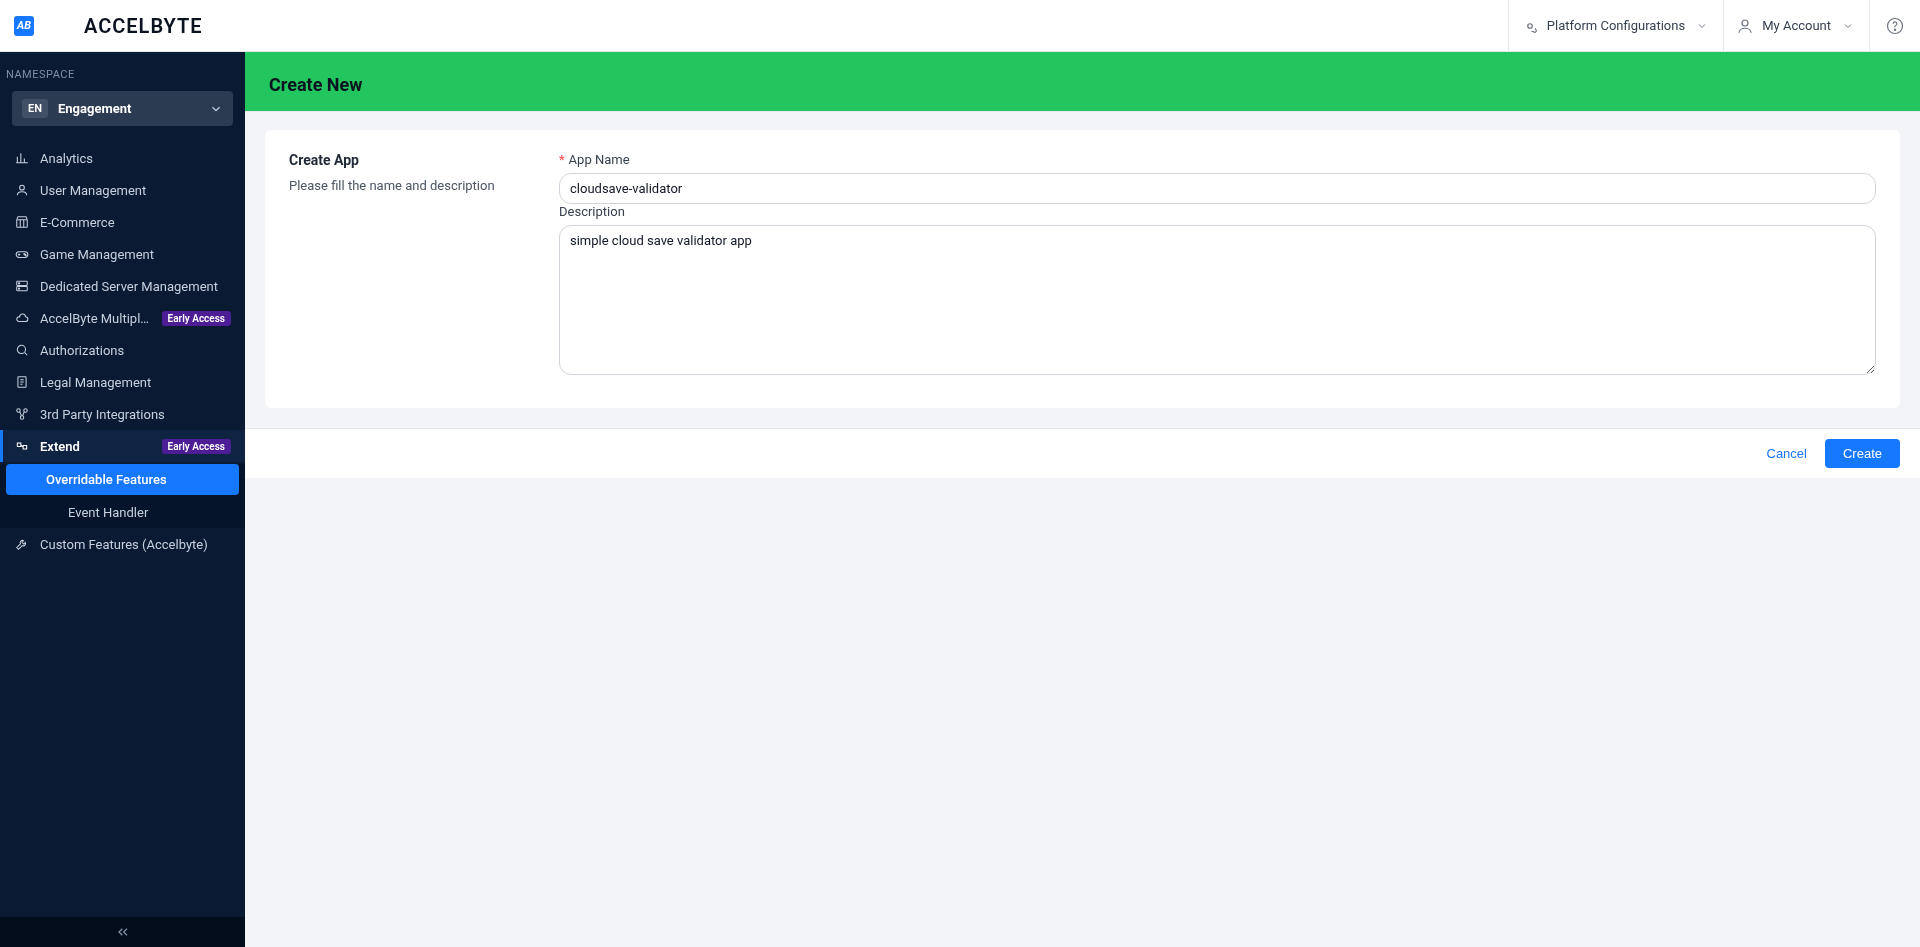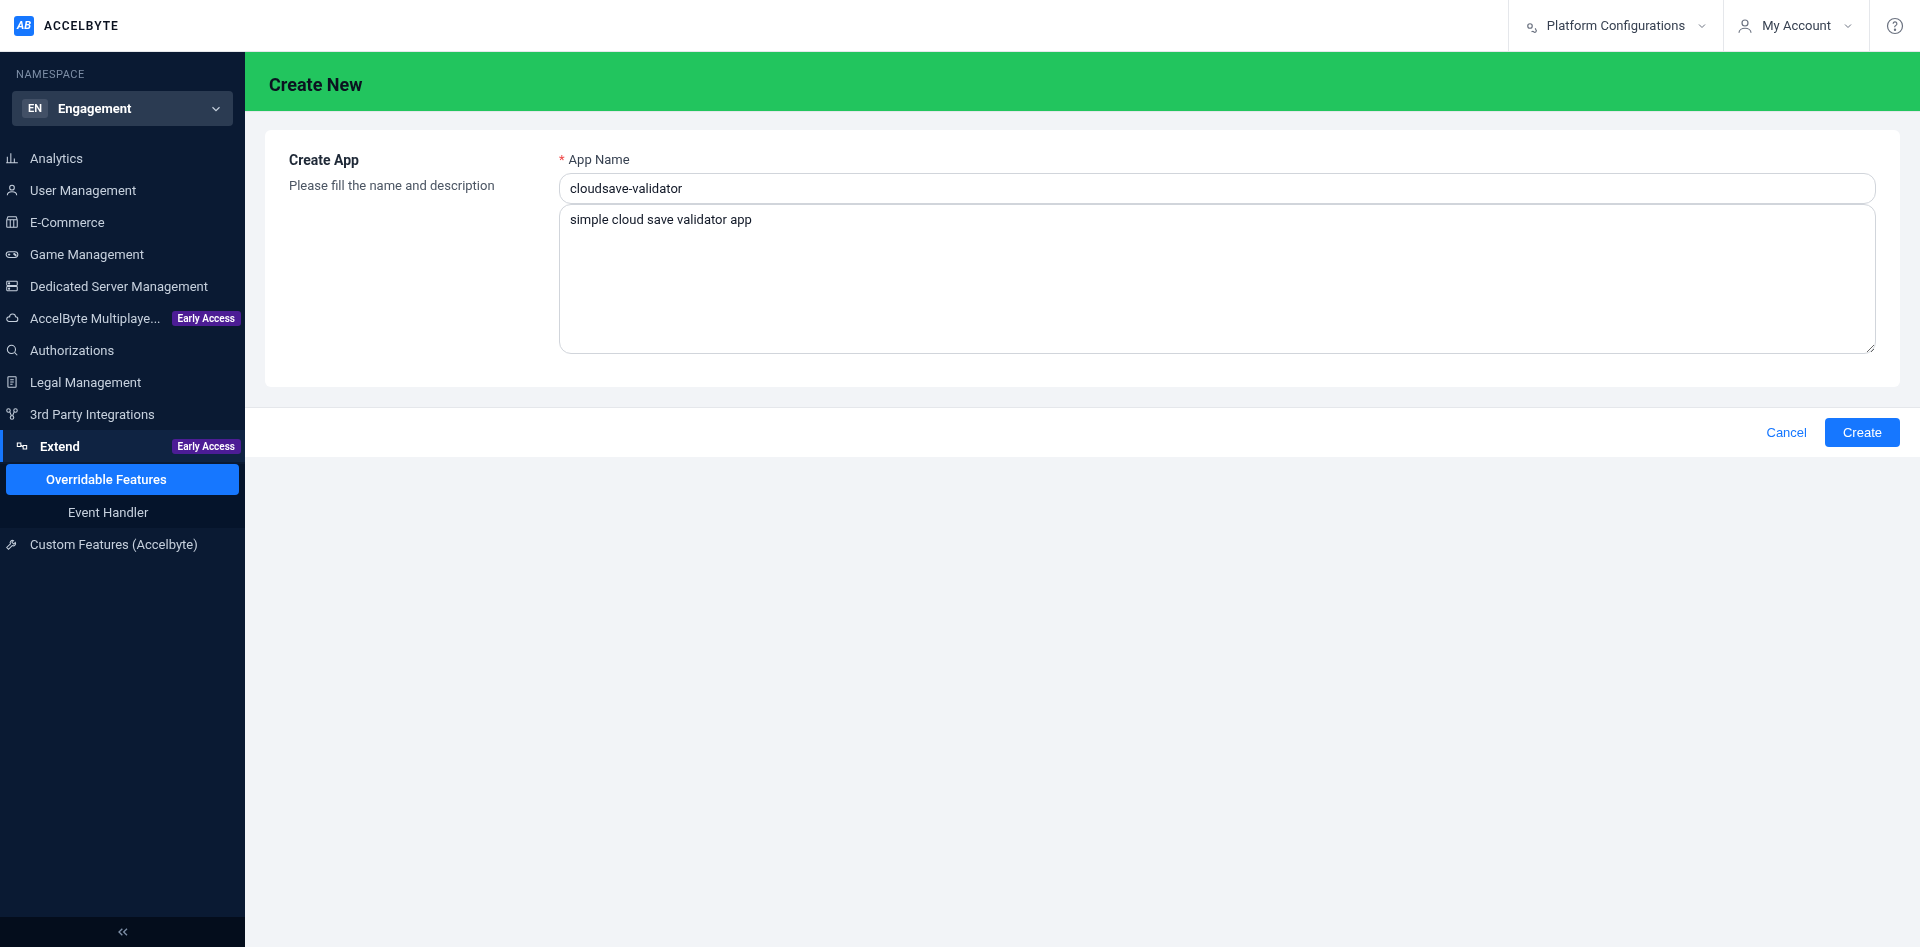--- a/index.html
+++ b/index.html
@@ -16,55 +16,55 @@
     justify-content: space-between;
     position: relative;
     z-index: 20;
   }
   .header-left { display: flex; align-items: center; padding-left: 14px; gap: 10px; }
   .brand-logo {
     width: 20px; height: 20px; background: #1677ff; border-radius: 3px;
     display: inline-flex; align-items: center; justify-content: center;
     color: #fff; font-weight: 700; font-size: 11px; font-style: italic;
   }
-  .brand-name { font-weight: 600; letter-spacing: 1px; font-size: 12px; color: #0b1220; }
+  .brand-name { font-weight: 600; letter-spacing: 1px; font-size: 20px; color: #0b1220; margin-left: 40px; }
   .header-right { display: flex; align-items: stretch; height: 100%; }
   .hdr-btn {
     display: flex; align-items: center; gap: 8px;
     padding: 0 12px; border-left: 1px solid #e5e7eb;
     background: #fff; cursor: pointer; font-size: 13px; color: #374151;
   }
   .hdr-icon { width: 18px; height: 18px; display: inline-flex; align-items: center; justify-content: center; color: #6b7280; }
   .help-btn { padding: 0 16px; }
 
   
   .body-row { flex: 1; display: flex; min-height: 0; }
 
   
   .sidebar {
     width: 245px; background: #0a1a33; color: #c6d0dd;
     display: flex; flex-direction: column;
     font-size: 13px;
   }
-  .ns-label { padding: 16px 16px 10px; font-size: 11px; letter-spacing: 0.5px; color: #7d8ea6; }
+  .ns-label { padding: 16px 6px 10px; font-size: 11px; letter-spacing: 0.5px; color: #7d8ea6; }
   .ns-selector {
     margin: 0 12px 10px; background: #2b3b52; border-radius: 4px;
     display: flex; align-items: center; padding: 8px 10px; gap: 10px;
     cursor: pointer;
   }
   .ns-chip {
     background: #425066; color: #fff; font-size: 11px; font-weight: 600;
     padding: 3px 6px; border-radius: 3px;
   }
   .ns-name { flex: 1; color: #fff; font-weight: 700; font-size: 13px; }
 
   .nav { flex: 1; overflow: auto; padding-top: 6px; }
   .nav-item {
     display: flex; align-items: center; gap: 10px;
-    padding: 8px 4px; cursor: pointer;
+    padding: 8px 14px; cursor: pointer;
     color: #c6d0dd;
   }
   .nav-item.expanded { background: #0f2342; color: #fff; font-weight: 600; border-left: 3px solid #1677ff; padding-left: 11px; }
   .nav-icon { width: 16px; height: 16px; display: inline-flex; align-items: center; justify-content: center; flex: none; }
   .nav-label { flex: 1; white-space: nowrap; overflow: hidden; text-overflow: ellipsis; }
   .badge-ea {
     background: #4c1d95; color: #fff; font-size: 10px;
     padding: 2px 6px; border-radius: 3px; font-weight: 600;
   }
   .sub-nav { background: #05142b; }
@@ -311,20 +311,21 @@
             <div class="section-help">Please fill the name and description</div>
           </div>
           <div class="form-main">
             <div class="field">
               <label class="field-label">
                 <span class="req-star">*</span><span>App Name</span>
               </label>
               <input type="text" class="text-input" value="cloudsave-validator" style="">
             </div>
             <div class="field">
+              <label class="field-label">Description</label>
               <textarea class="textarea" id="desc-textarea" style="">simple cloud save validator app</textarea>
             </div>
           </div>
         </div>
       </div>
     </div>
 
     <div class="action-bar">
       <button class="btn-link">Cancel</button>
       <button class="btn-primary">Create</button>

